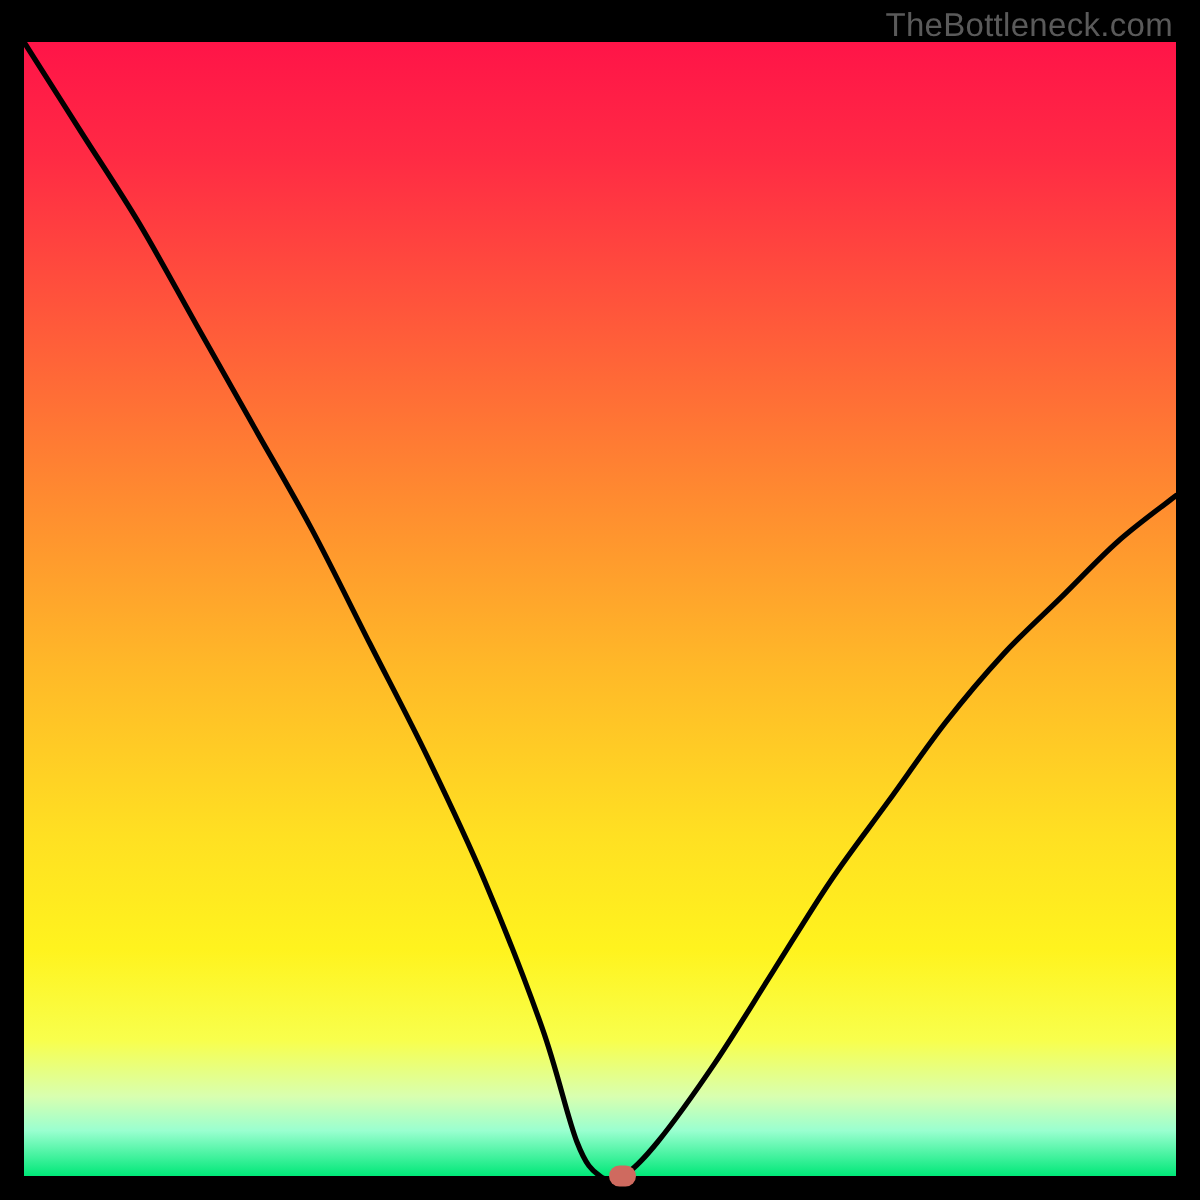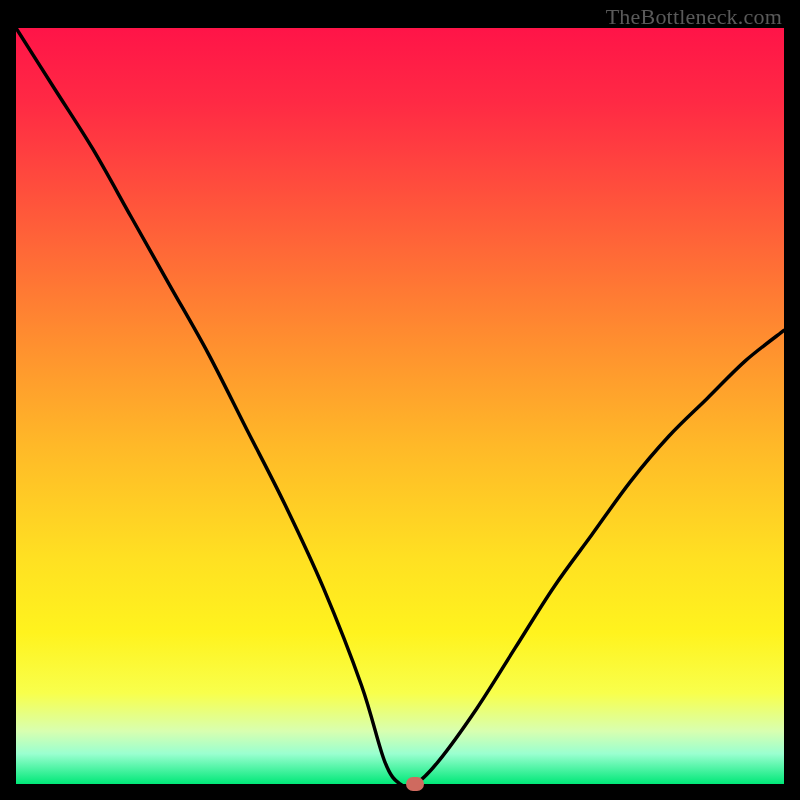--- a/index.html
+++ b/index.html
@@ -27,21 +27,21 @@
       #f8ff4c 88%,
       #d8ffb0 93%,
       #9affd0 96%,
       #00e878 100%
     );
   }
   .watermark {
     position: absolute;
     top: 4px;
     right: 18px;
-    font-family: Liberation Serif, serif;
+    font-family: Liberation Sans, sans-serif;
     font-size: 22px;
     color: #5a5a5a;
     letter-spacing: 0.2px;
     margin-left: 28px;
   }
   svg.curve {
     position: absolute;
     left: 0; top: 0;
     width: 768px; height: 756px;
   }

